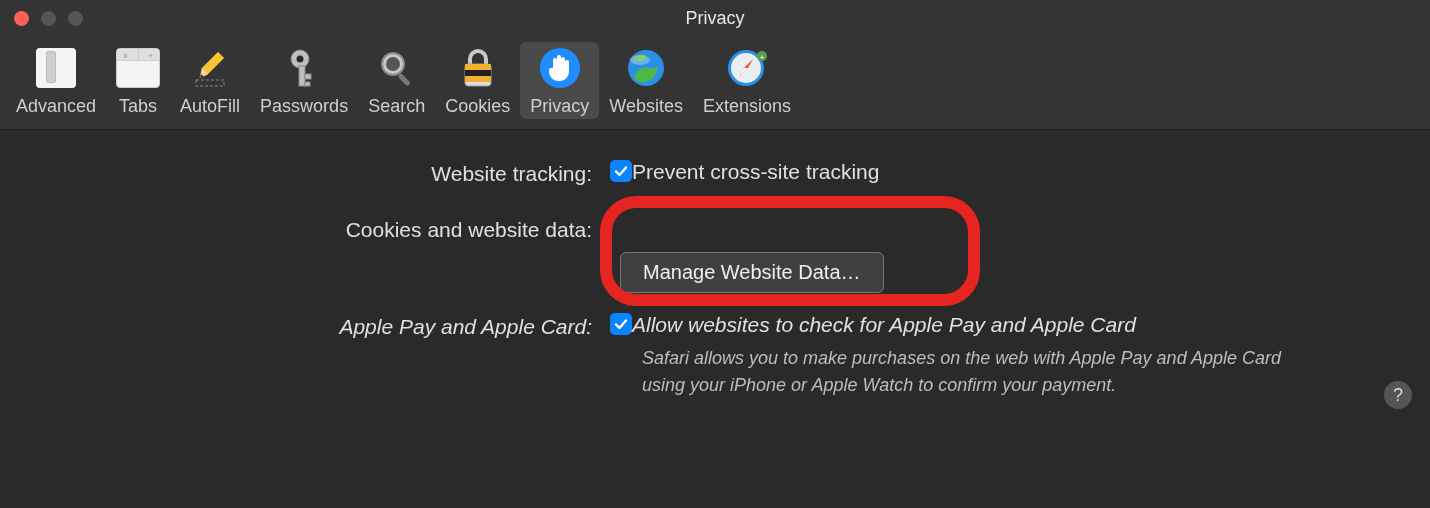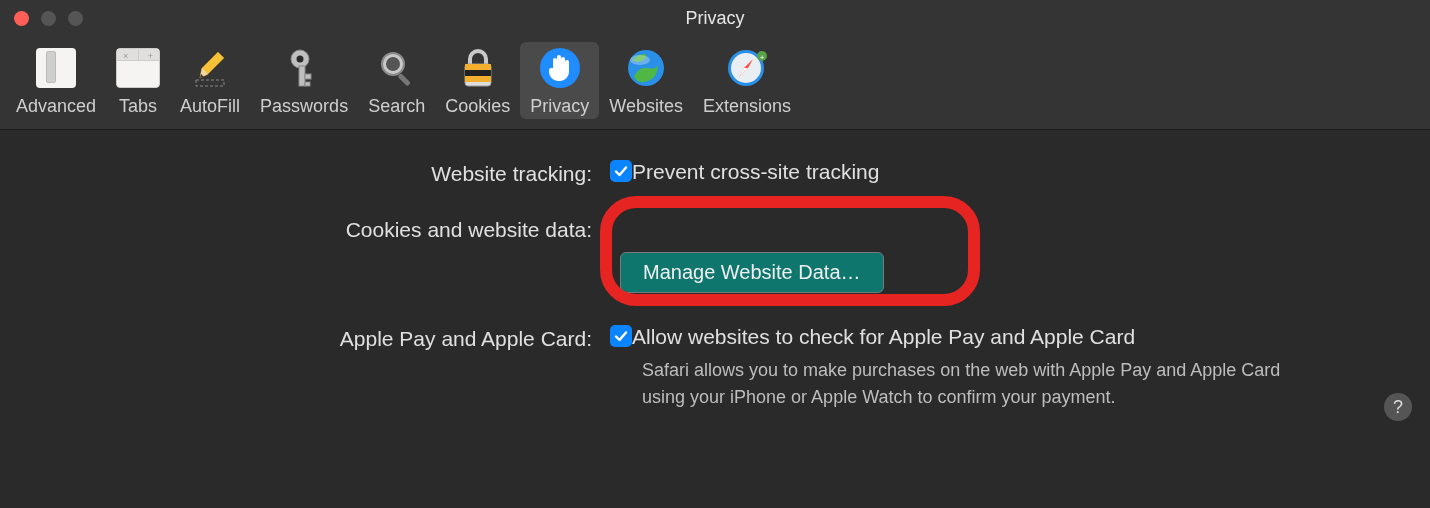--- a/index.html
+++ b/index.html
@@ -24,21 +24,21 @@
 
   
   .content { padding: 30px 40px 10px 40px; position: relative; }
   .row { display: flex; align-items: flex-start; margin-bottom: 14px; }
   .label-col { flex: 0 0 570px; text-align: right; padding-right: 18px; font-size: 21px; color: #e0e0e0; padding-top: 2px; }
   .control-col { flex: 1; font-size: 21px; color: #e0e0e0; }
   .check-row { display: flex; align-items: flex-start; gap: 0; }
   .checkbox { width: 22px; height: 22px; border-radius: 5px; display: flex; align-items: center; justify-content: center; flex: none; }
   .checkbox.on { background: #0a84ff; }
   .checkbox.on svg { display:block; }
-  .btn { background: #0f766e; border: 1px solid #7a7a7a; border-radius: 6px; padding: 8px 22px; font-size: 20px; color: #efefef; cursor: default; }
+  .btn { background: #404040; border: 1px solid #7a7a7a; border-radius: 6px; padding: 8px 22px; font-size: 20px; color: #efefef; cursor: default; }
   .desc { margin-left: 32px; margin-top: 8px; font-size: 18px; color: #bdbdbd; line-height: 1.5; max-width: 680px; }
 
   .highlight-ring { position: absolute; border: 12px solid #e62422; border-radius: 36px; pointer-events: none; }
 
   .help { position: absolute; right: 18px; bottom: 14px; width: 28px; height: 28px; border-radius: 50%; background: #555; color:#ddd; display:flex; align-items:center; justify-content:center; font-size:18px; }
 
   
   .square-white { background: #f5f4f2; border-radius: 4px; }
 </style>
 </head>
@@ -188,21 +188,21 @@
       <div class="check-row" style="visibility:hidden; height:24px;">
         <div class="checkbox"></div>
         <span>Block all cookies</span>
       </div>
       <div style="margin-top:12px; margin-left:10px;">
         <button class="btn">Manage Website Data…</button>
       </div>
     </div>
   </div>
 
-  <div class="row" style="margin-top:32px;">
+  <div class="row" style="margin-top:20px;font-style:italic;">
     <div class="label-col">Apple Pay and Apple Card:</div>
     <div class="control-col">
       <div class="check-row">
         <div class="checkbox on">
           <svg width="16" height="16" viewBox="0 0 16 16">
               <path d="M3 8.5 L6.5 12 L13 4.5" stroke="#fff" stroke-width="2.4" fill="none" stroke-linecap="round" stroke-linejoin="round"></path>
             </svg>
         </div>
         <span>Allow websites to check for Apple Pay and Apple Card</span>
       </div>

